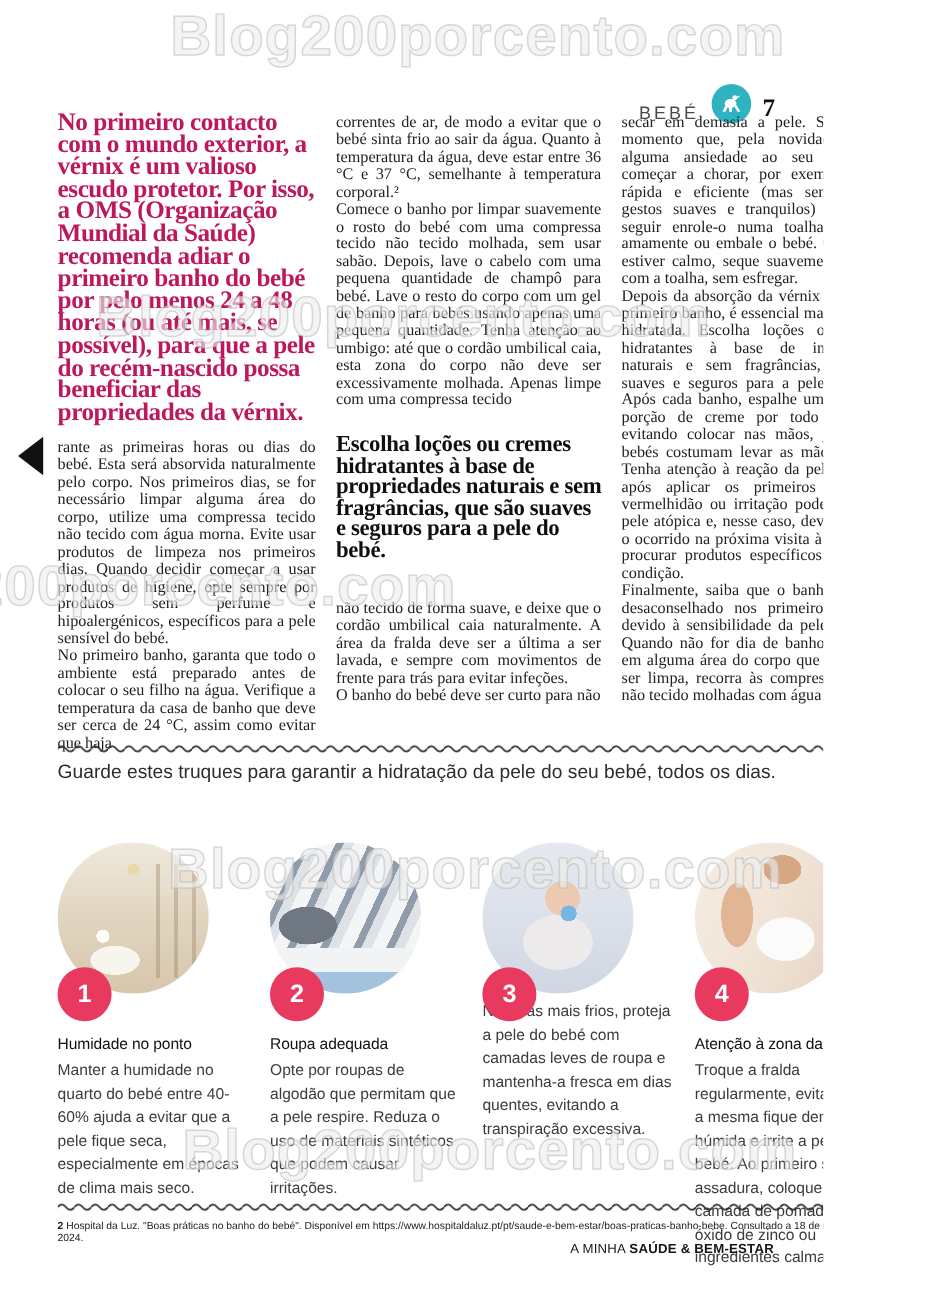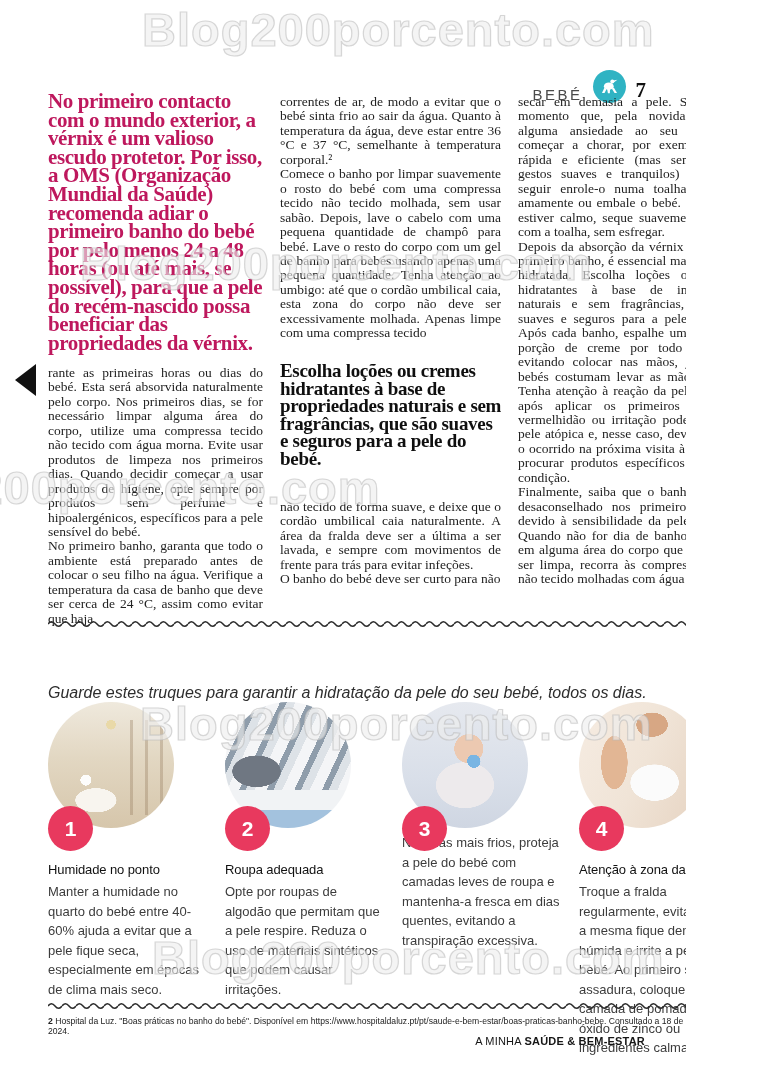--- a/index.html
+++ b/index.html
@@ -40,22 +40,22 @@
   .page-arrow{position:absolute;left:15px;top:364px;width:0;height:0;
       border-top:16px solid transparent;border-bottom:16px solid transparent;
       border-right:21px solid #111;}
 
   
   .wavy{position:absolute;left:48px;width:702px;height:10px;}
 
   
   .tips-title{position:absolute;left:48px;top:630px;font-family:"Liberation Sans",sans-serif;
       font-weight:700;font-size:21px;letter-spacing:-0.4px;color:#0f0f0f;}
-  .tips-subtitle{position:absolute;left:48px;top:684px;font-family:"Liberation Sans",sans-serif;
-      font-size:16px;color:#2d2d2d;font-style:italic;}
+  .tips-subtitle{position:absolute;left:48px;top:635px;font-family:"Liberation Sans",sans-serif;
+      font-size:16px;color:#2d2d2d;}
   .tip{position:absolute;top:702px;width:160px;font-family:"Liberation Sans",sans-serif;}
   .tip1{left:48px;} .tip2{left:225px;} .tip3{left:402px;} .tip4{left:579px;}
   .tip-photo-wrap{position:relative;width:126px;height:126px;}
   .tip-photo{width:126px;height:126px;border-radius:50%;overflow:hidden;}
   .badge{position:absolute;left:0px;bottom:-23px;width:45px;height:45px;border-radius:50%;
       background:#e8395e;color:#fff;display:flex;align-items:center;justify-content:center;
       font-family:"Liberation Sans",sans-serif;font-weight:700;font-size:21px;}
   .tip-title{margin-top:34px;font-weight:400;font-size:13px;color:#111;letter-spacing:-0.1px;}
   .tip-text{margin-top:5px;font-size:13px;line-height:1.5;color:#3c3c3c;}
 

